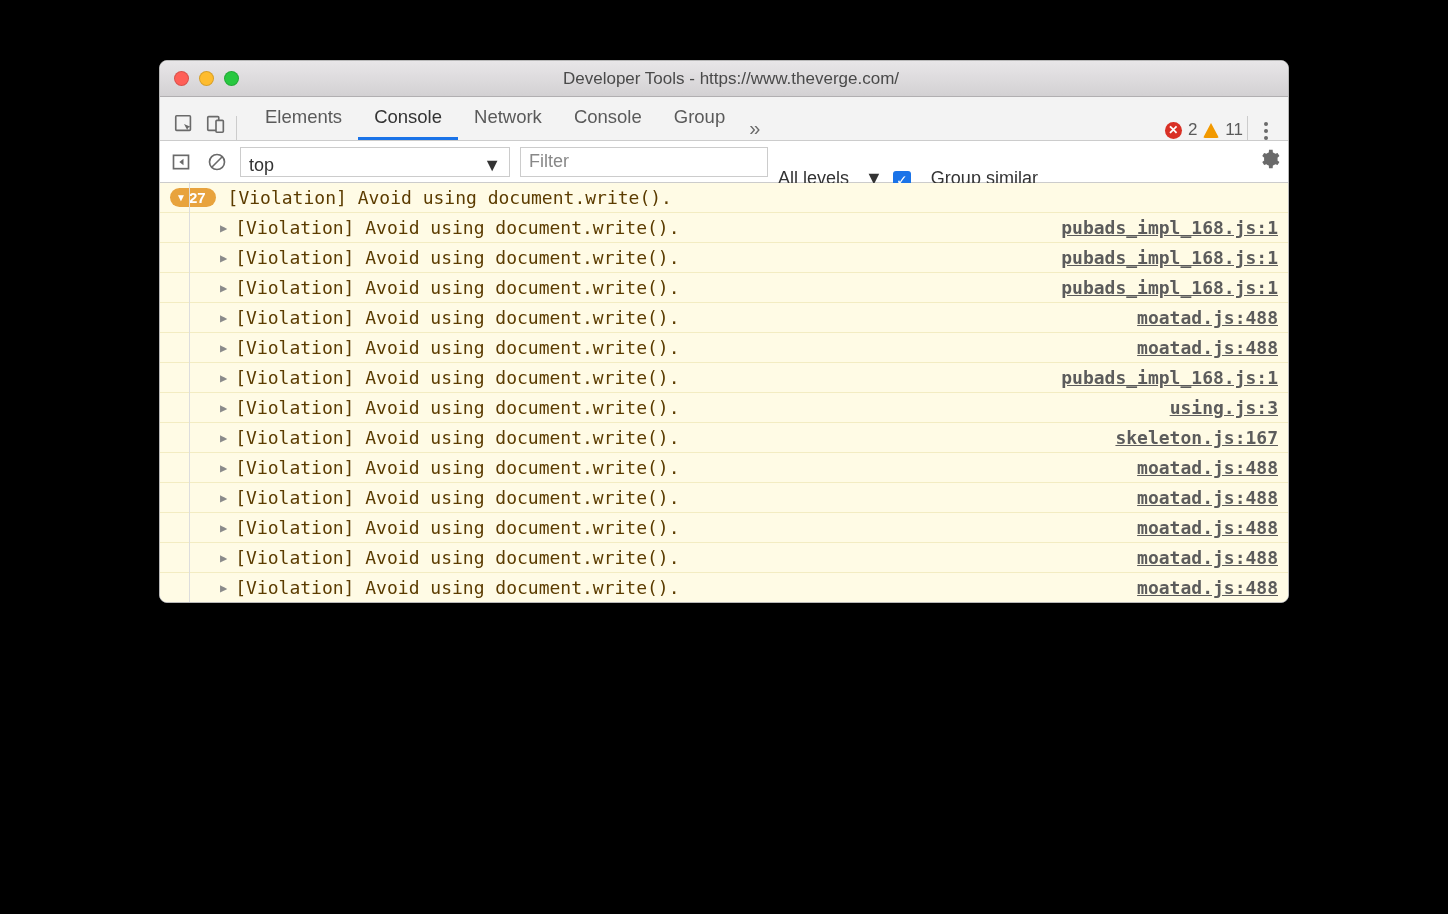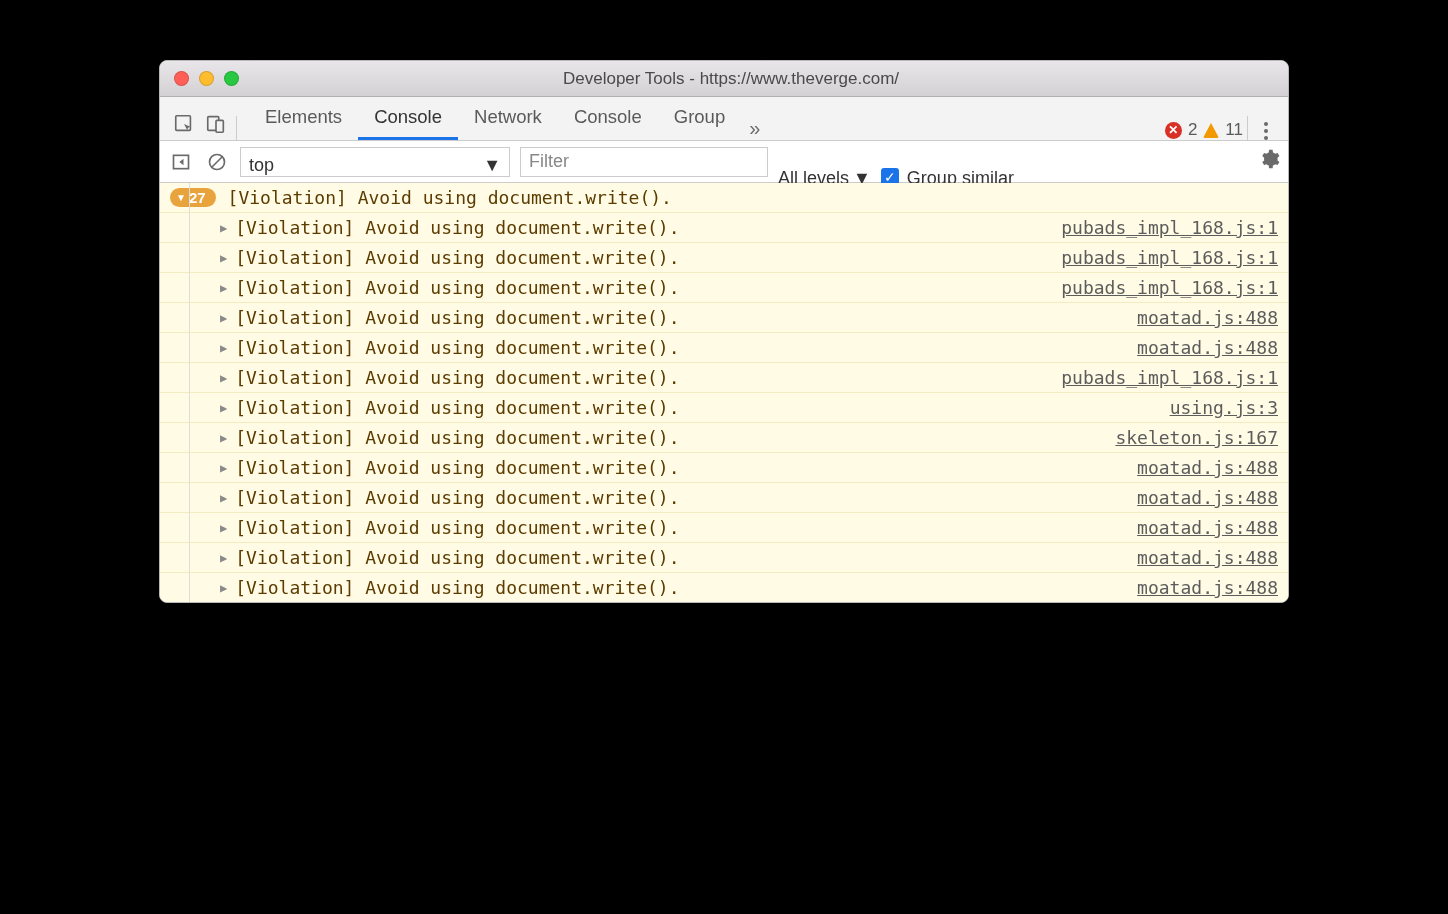--- a/index.html
+++ b/index.html
@@ -152,23 +152,23 @@
     height: 30px;
     border: 1px solid #ccc;
     padding: 0 8px;
     font-size: 18px;
     color: #ef4444;
     outline: none;
   }
   .filter-input::placeholder { color: #888; }
   .levels {
     display: flex;
-    align-items: flex-start;
-    cursor: pointer;
-    gap: 4px;
+    align-items: flex-end;
+    cursor: pointer;
+    gap: 16px;
     font-size: 18px;
     color: #333;
     margin-top: 33px;
   }
   .checkbox {
     width: 18px; height: 18px;
     background: #1a73e8;
     border-radius: 3px;
     display: inline-flex;
     align-items: center;
@@ -221,20 +221,21 @@
   .log-row .disc {
     color: #8a8a8a;
     margin-right: 8px;
     font-size: 12px;
   }
   .log-row .msg { flex: 1; }
   .log-row .src {
     color: #5c5c5c;
     text-decoration: underline;
     cursor: pointer;
+    font-weight: bold;
   }
   .gutter {
     position: absolute;
     left: 29px;
     top: 0;
     bottom: 0;
     width: 1px;
     background: #ddd;
   }
   .console-body { position: relative; }

